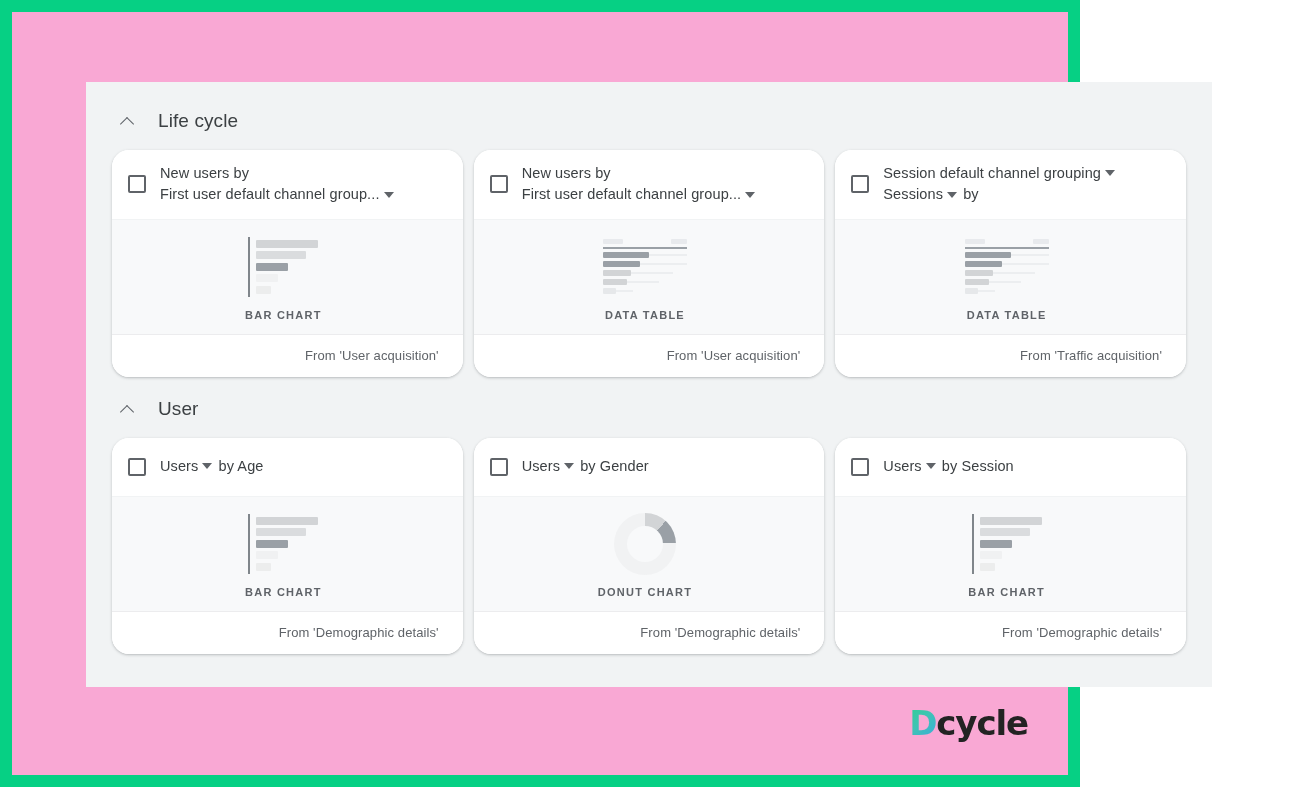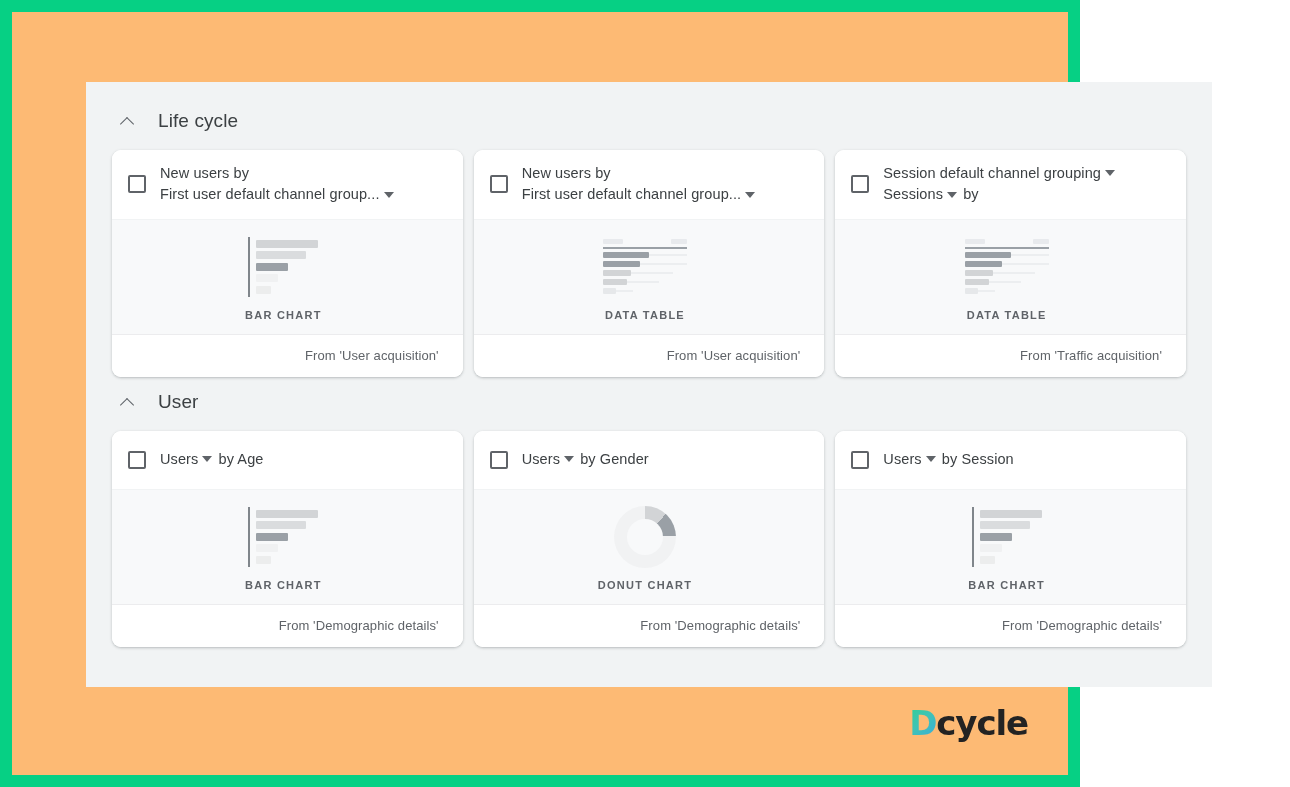--- a/index.html
+++ b/index.html
@@ -10,21 +10,21 @@
     background: #ffffff;
     font-family: "Liberation Sans", sans-serif;
   }
 
   .frame {
     position: absolute;
     left: 0; top: 0;
     width: 1080px;
     height: 787px;
     border: 12px solid #06d084;
-    background: #fdba74;
+    background: #f9a8d4;
   }
 
   .panel {
     position: absolute;
     left: 74px;
     top: 70px;
     width: 1126px;
     height: 605px;
     background: #f1f3f4;
     padding: 22px 26px 24px 26px;
@@ -32,21 +32,21 @@
 
   
   .section-head {
     display: flex;
     align-items: center;
     gap: 22px;
     height: 34px;
     padding-left: 8px;
     margin-bottom: 12px;
   }
-  .section-head.second { margin-top: 8px; }
+  .section-head.second { margin-top: 15px; }
 
   .chevron-up {
     width: 16px; height: 16px;
     position: relative;
     flex: 0 0 auto;
   }
   .chevron-up::before {
     content: "";
     position: absolute;
     left: 2px; top: 6px;
@@ -65,21 +65,21 @@
 
   
   .card-row {
     display: flex;
     gap: 11px;
   }
 
   .card {
     flex: 1 1 0;
     background: #ffffff;
-    border-radius: 9px;
+    border-radius: 17px;
     overflow: hidden;
     box-shadow: 0 1px 2px rgba(60,64,67,0.22), 0 1px 3px 1px rgba(60,64,67,0.07);
     display: flex;
     flex-direction: column;
   }
 
   
   .card-header {
     display: flex;
     align-items: center;

